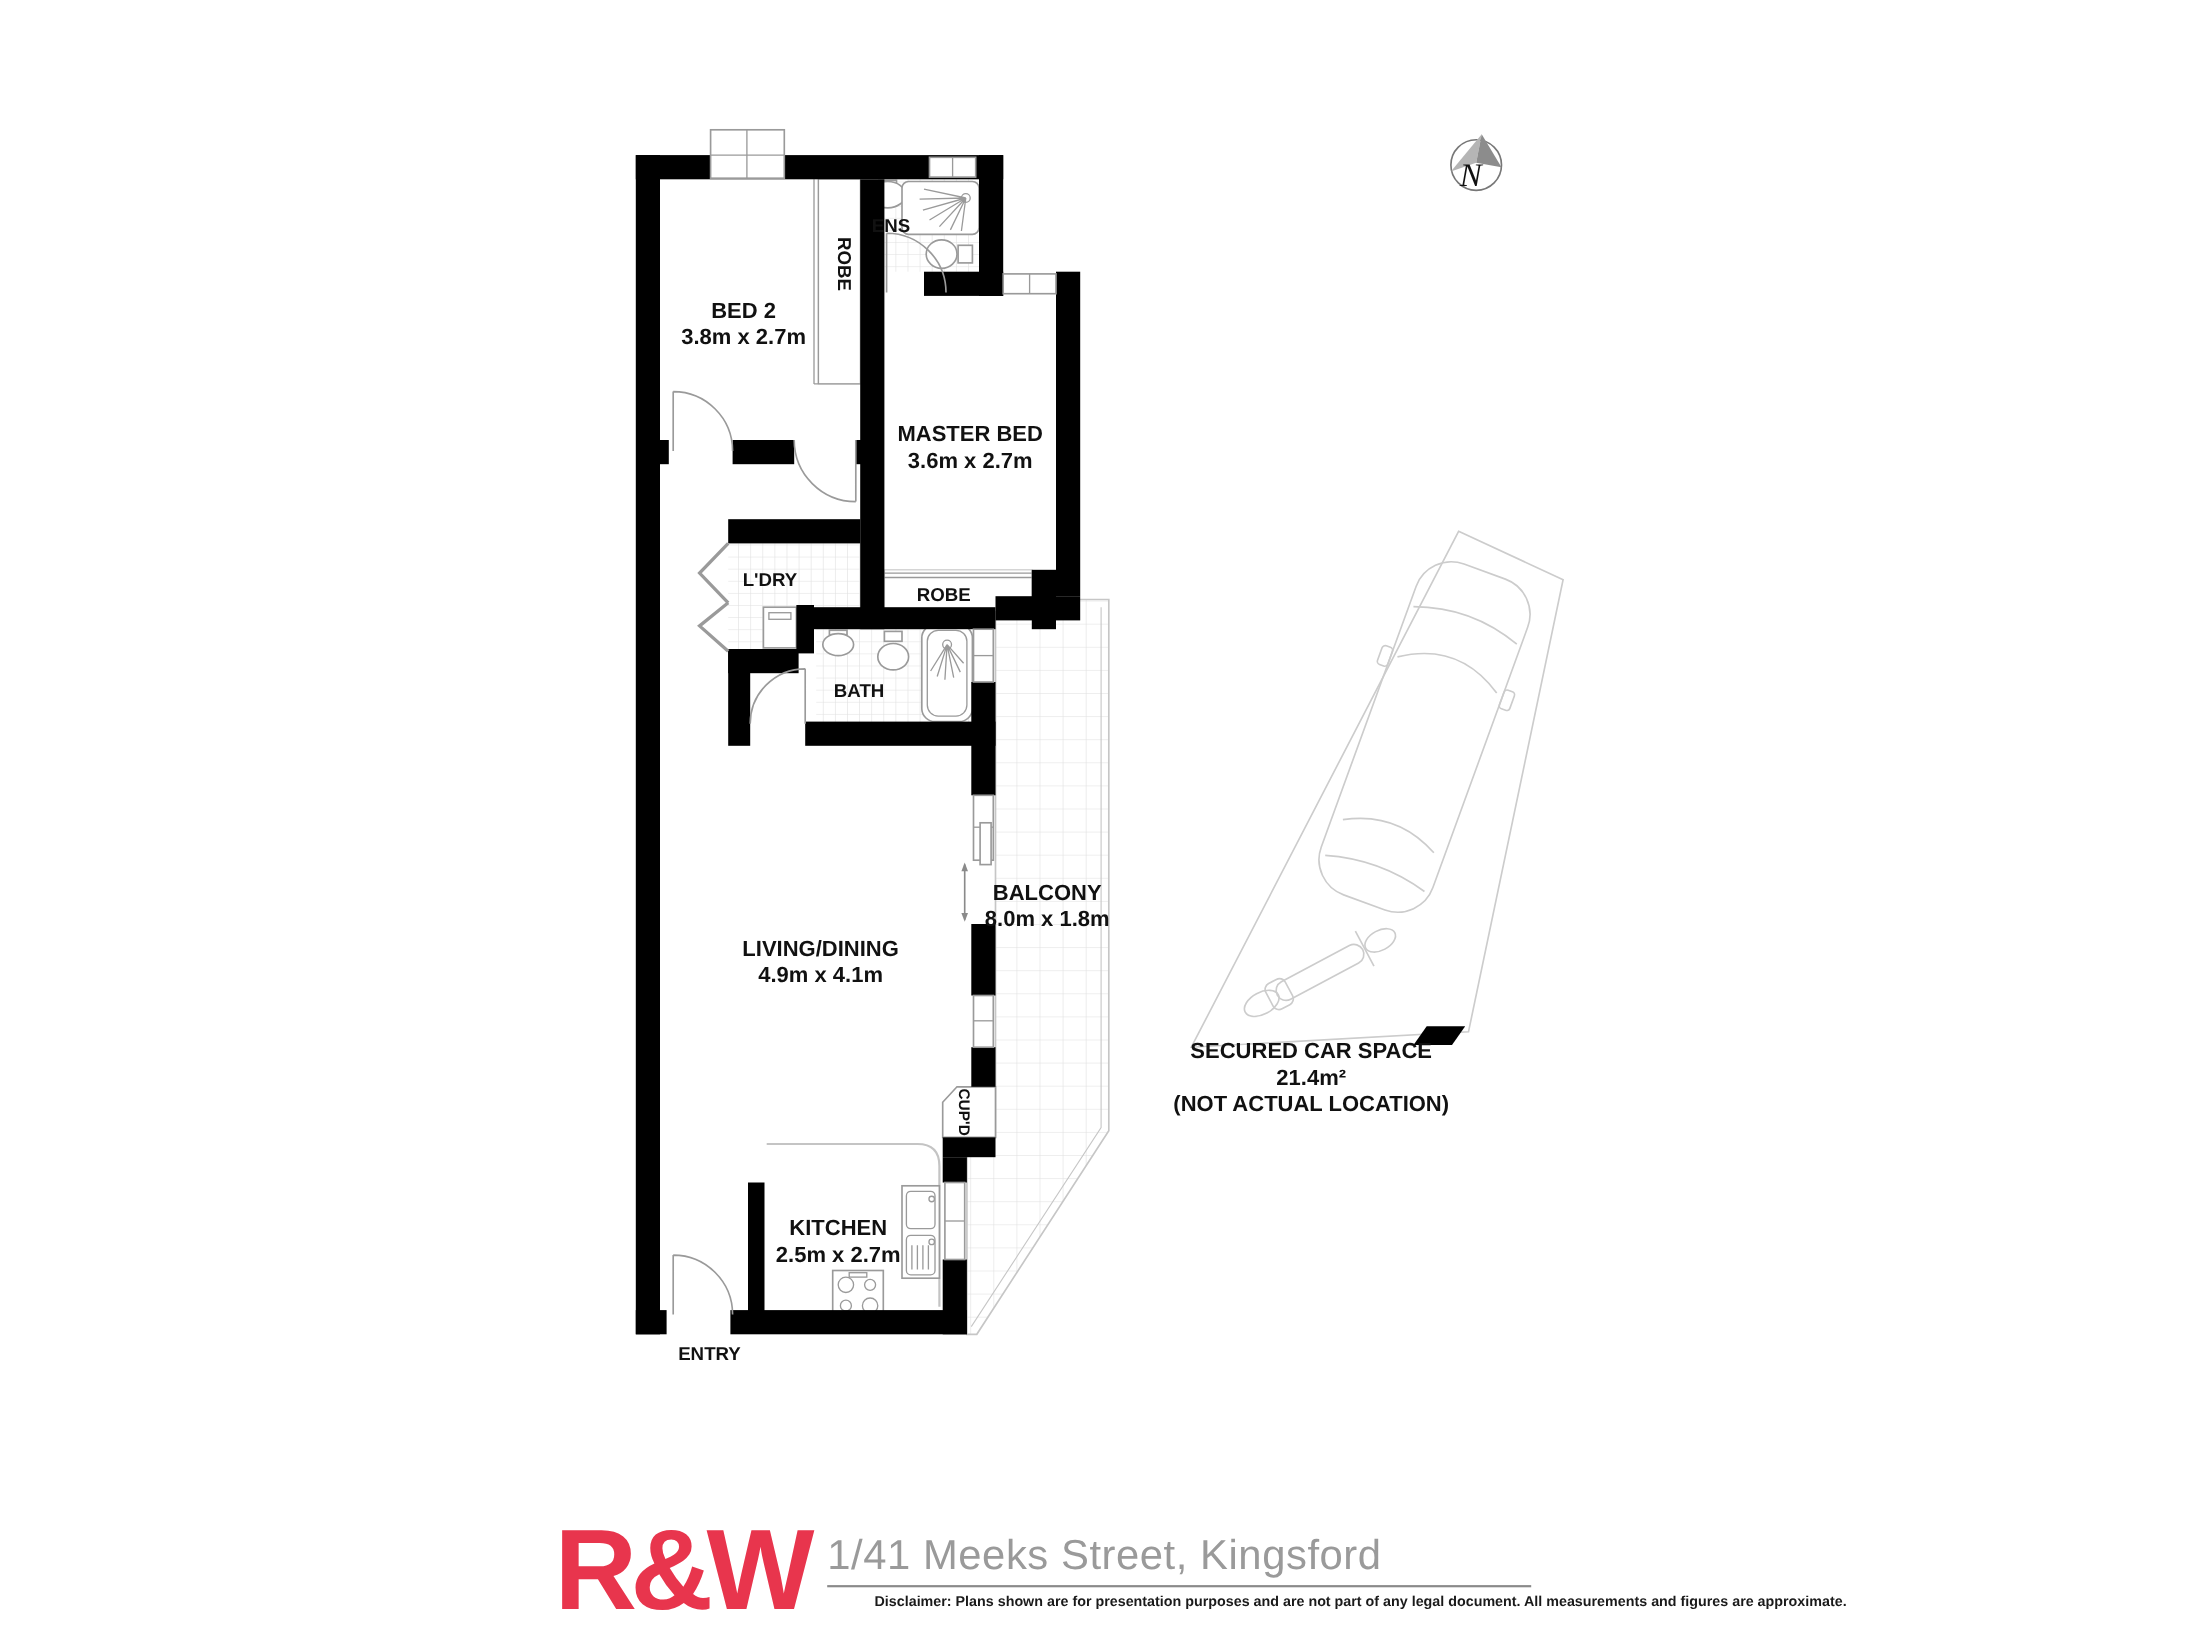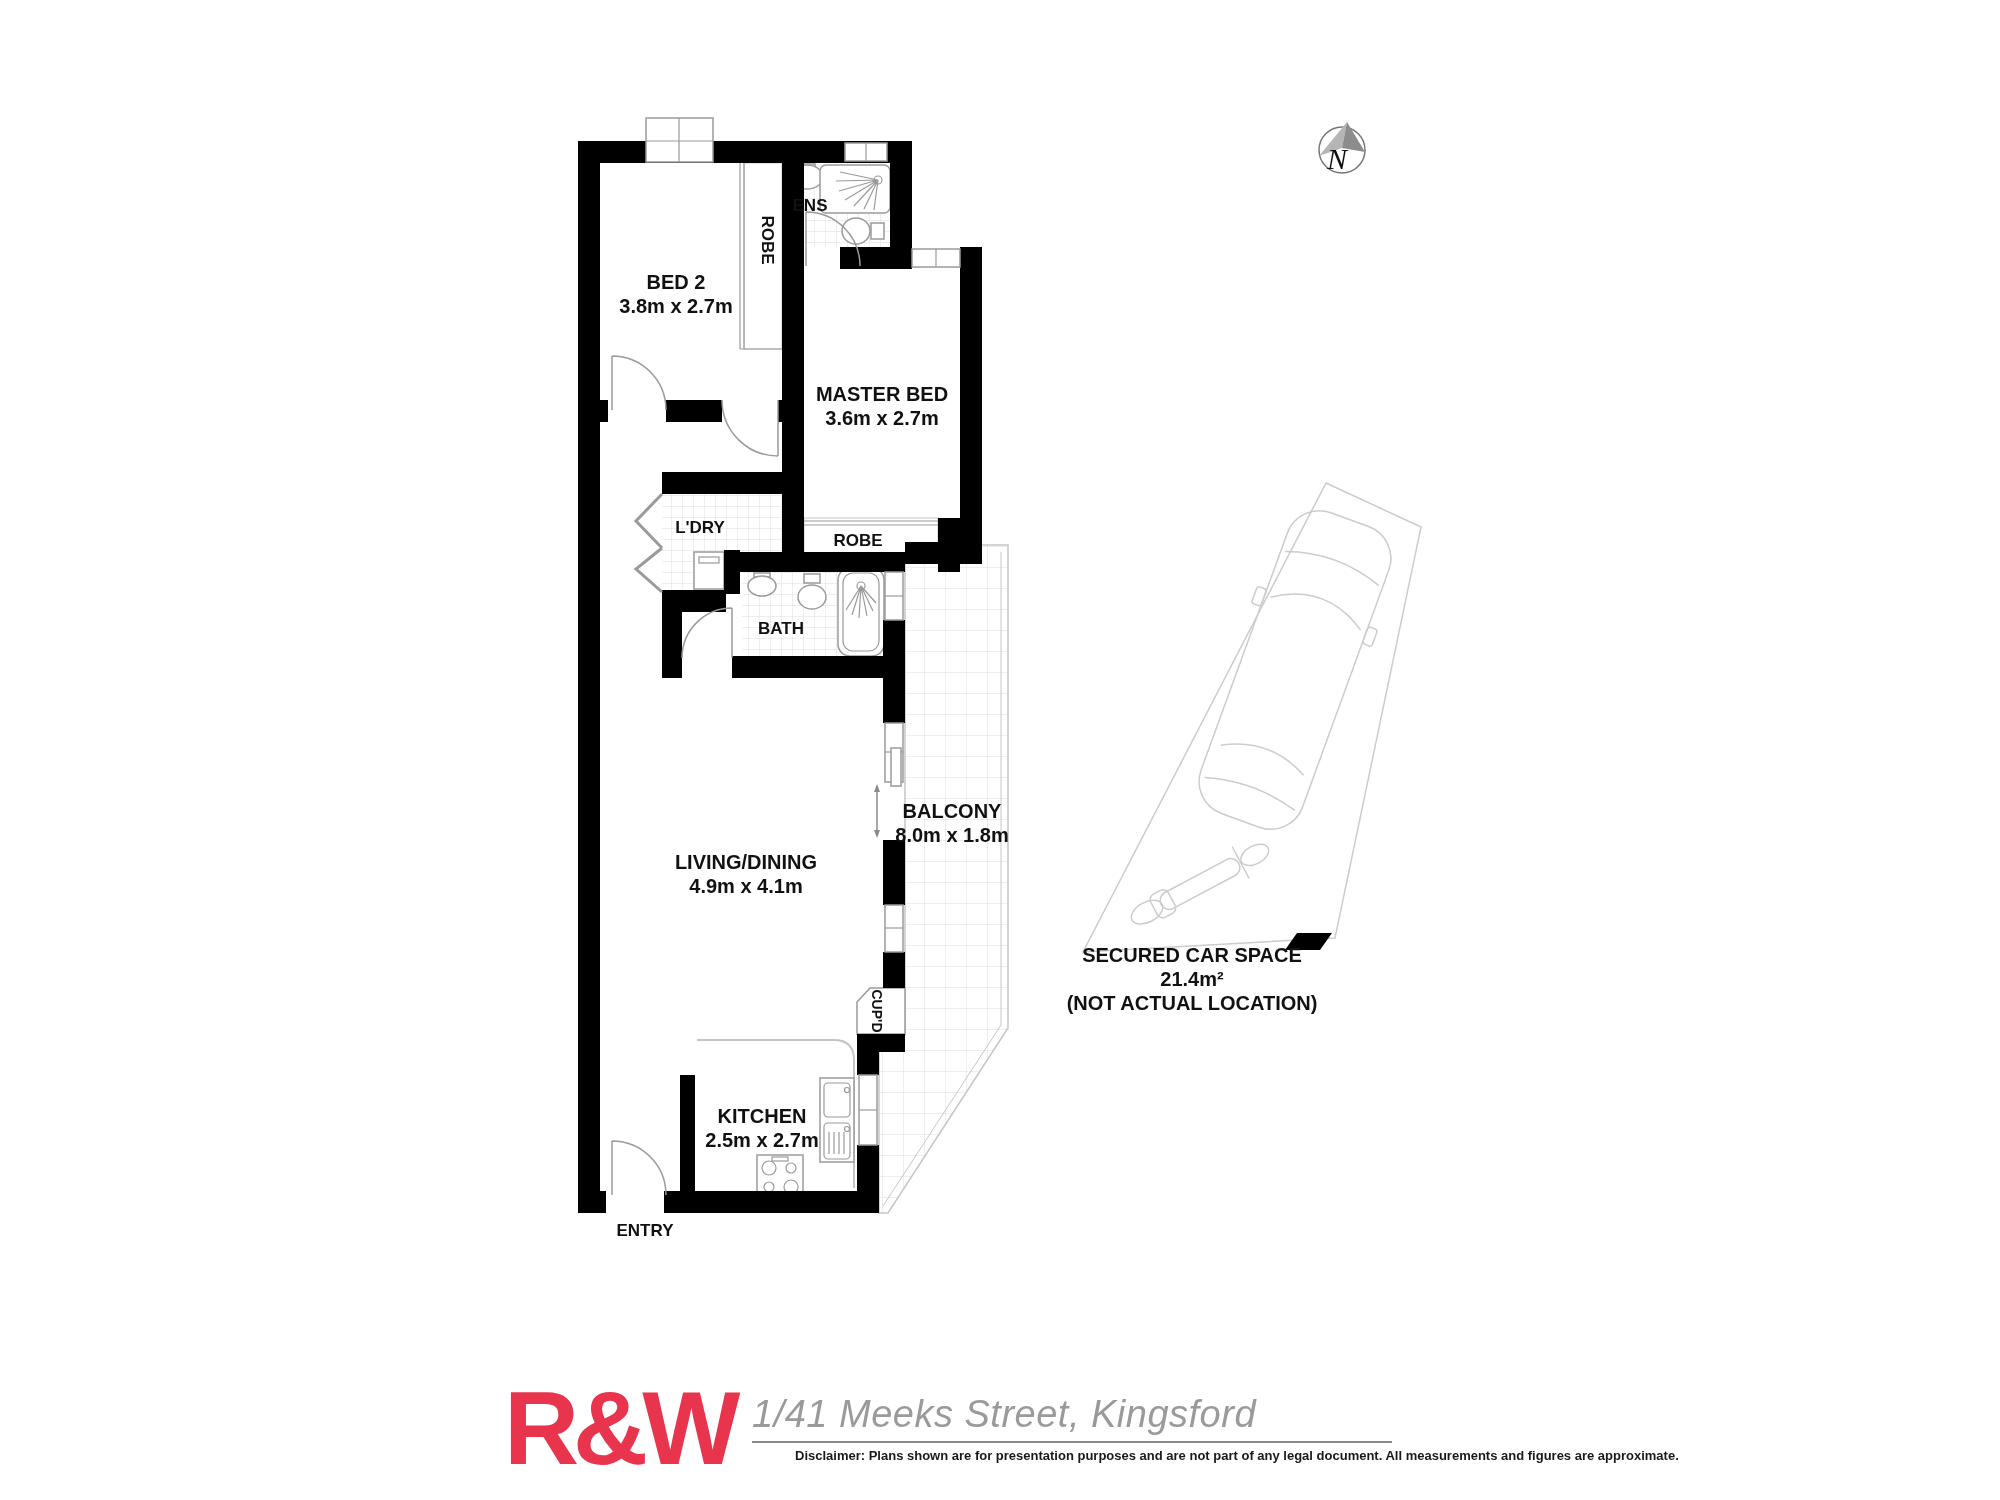--- a/index.html
+++ b/index.html
@@ -13,21 +13,21 @@
   .wall{fill:#000;}
   .fix{fill:#fff;stroke:#9a9a9a;stroke-width:1.5;}
   .fixline{fill:none;stroke:#9a9a9a;stroke-width:1.2;}
   .door{fill:none;stroke:#9a9a9a;stroke-width:1.5;}
   .winframe{fill:#fff;stroke:#9a9a9a;stroke-width:1.5;}
   .lite{fill:none;stroke:#cccccc;stroke-width:1.5;}
   .counter{fill:none;stroke:#c4c4c4;stroke-width:2;}
   #logo{position:absolute;left:504px;top:1376px;font-family:Liberation Sans, sans-serif;
         font-weight:bold;font-size:104px;letter-spacing:-6px;line-height:1;color:#e8354d;}
   #address{position:absolute;left:752px;top:1393px;font-size:38px;color:#9a9a9a;
-           letter-spacing:0.5px;white-space:nowrap;font-style:italic;}
+           letter-spacing:0.5px;white-space:nowrap;}
   #addr-rule{position:absolute;left:752px;top:1441px;width:640px;border-top:2px solid #8a8a8a;}
   #disclaimer{position:absolute;left:752px;top:1448px;font-size:13px;font-weight:bold;
               color:#1a1a1a;white-space:nowrap;padding-left:43px;}
 </style>
 </head>
 <body>
 
 <div id="stage">
 
 <svg id="plan-svg" width="2000" height="1500" viewBox="0 0 2000 1500">

